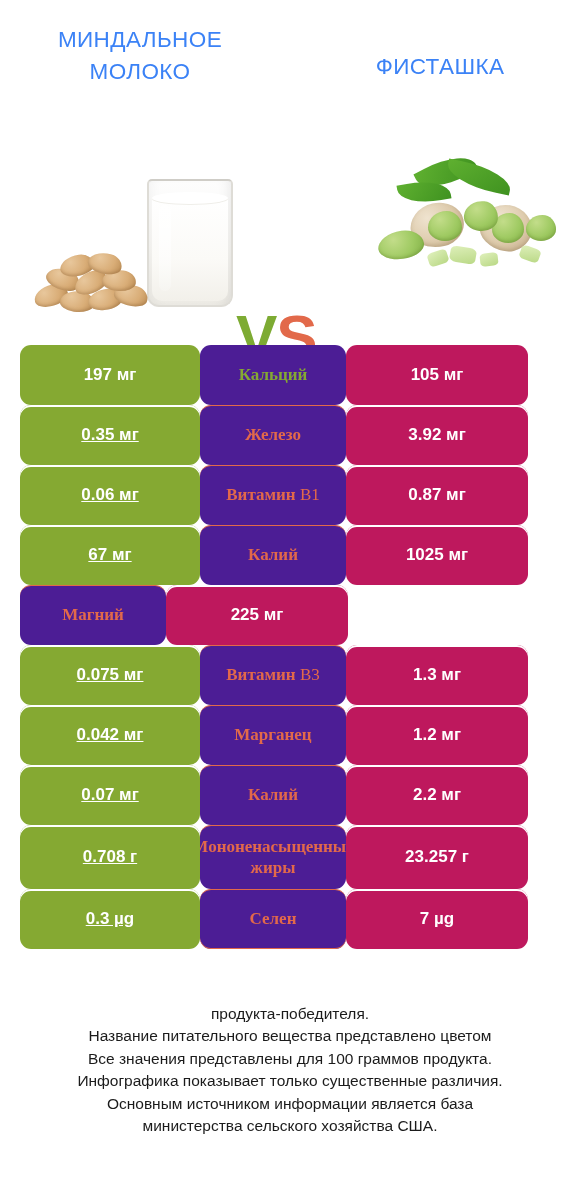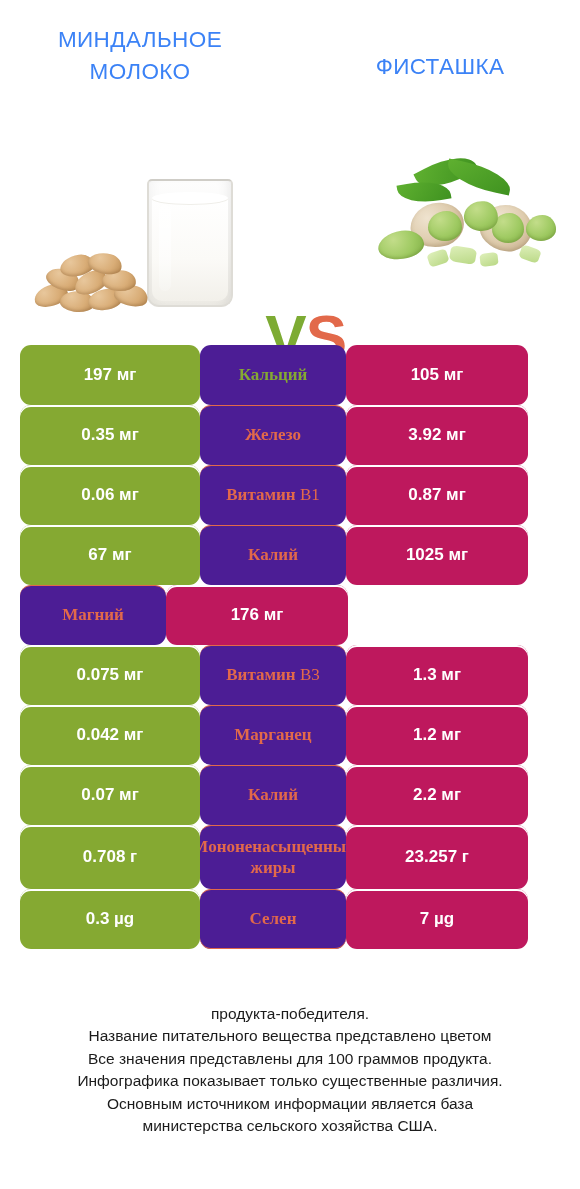--- a/index.html
+++ b/index.html
@@ -27,21 +27,21 @@
   .title-right { left: 320px; top: 51px; width: 240px; }
 
   
   .hero { position: absolute; top: 130px; left: 0; width: 580px; height: 200px; }
 
   .hero-left  { position: absolute; left: 24px;  top: 20px; width: 215px; height: 165px; }
   .hero-right { position: absolute; left: 368px; top: 25px; width: 196px; height: 140px; }
 
   .vs {
     position: absolute; left: 236px; top: 176px;
-    width: 110px; text-align: right;
+    width: 110px; text-align: left;
     font-size: 62px; font-weight: 700; line-height: 1;
     letter-spacing: -1px;
   }
   .vs .v { color: #7DAB33; }
   .vs .s { color: #E2694A; }
 
   
   .glass {
     position: absolute; right: 6px; bottom: 8px;
     width: 86px; height: 128px;
@@ -111,21 +111,21 @@
   .cell-right { width: 182px; color: #ffffff; background: #be185d; }
   .cell-mid {
     width: 146px; background: #4c1d95;
     padding: 0 4px; line-height: 1.22;
     overflow: hidden; white-space: nowrap; font-family: Liberation Serif, serif;
   }
   .cell-mid.wrap { white-space: normal; }
   .cell-mid.win-left  { color: #85A932; }
   .cell-mid.win-right { color: #E2694A; }
 
-  .row + .row .cell-left  { box-shadow: inset 0 2px 0 #ffffff; }
+  .row + .row .cell-left  { box-shadow: inset 0 2px 0 #ffffff; text-decoration: underline; }
   .row + .row .cell-right { box-shadow: inset 0 2px 0 #ffffff; }
   .row + .row .cell-mid.win-right { border-top: 1px solid #E2694A; }
   .row:last-child .cell-mid.win-left  { box-shadow: inset 0 -1px 0 #85A932; }
   .row:last-child .cell-mid.win-right { box-shadow: inset 0 -1px 0 #E2694A; }
 
   .vit-sub { font-weight: 400; }
 
   
   .footer {
     position: absolute; left: 30px; top: 1003px; width: 520px;
@@ -201,21 +201,21 @@
         <div class="cell cell-mid win-right"><span>Витамин</span>&nbsp;<span class="vit-sub">B1</span></div>
         <div class="cell cell-right">0.87 мг</div>
       </div>
       <div class="row">
         <div class="cell cell-left">67 мг</div>
         <div class="cell cell-mid win-right">Калий</div>
         <div class="cell cell-right">1025 мг</div>
       </div>
       <div class="row">
         <div class="cell cell-mid win-right">Магний</div>
-        <div class="cell cell-right">176 мг</div>
+        <div class="cell cell-right">225 мг</div>
       </div>
       <div class="row">
         <div class="cell cell-left">0.075 мг</div>
         <div class="cell cell-mid win-right"><span>Витамин</span>&nbsp;<span class="vit-sub">B3</span></div>
         <div class="cell cell-right">1.3 мг</div>
       </div>
       <div class="row">
         <div class="cell cell-left">0.042 мг</div>
         <div class="cell cell-mid win-right">Марганец</div>
         <div class="cell cell-right">1.2 мг</div>

